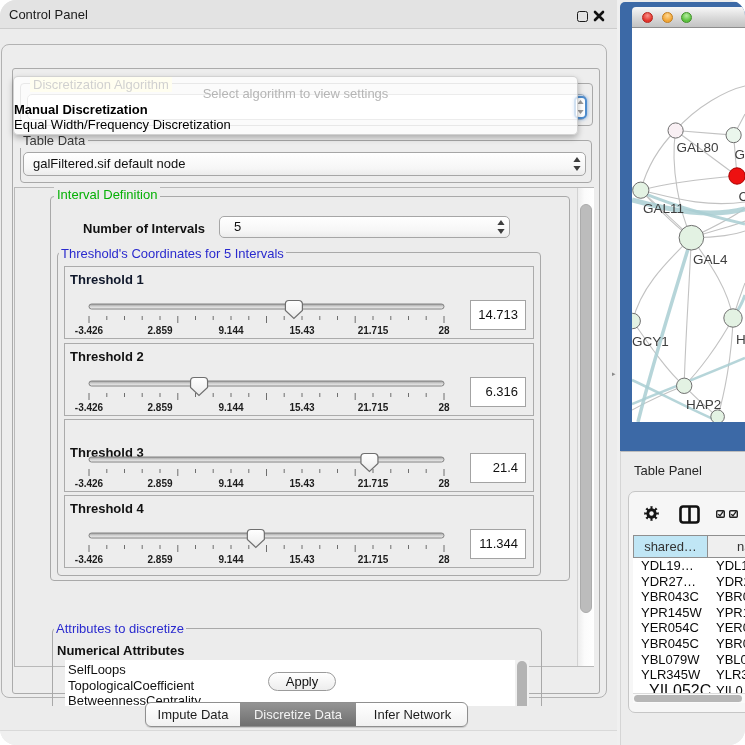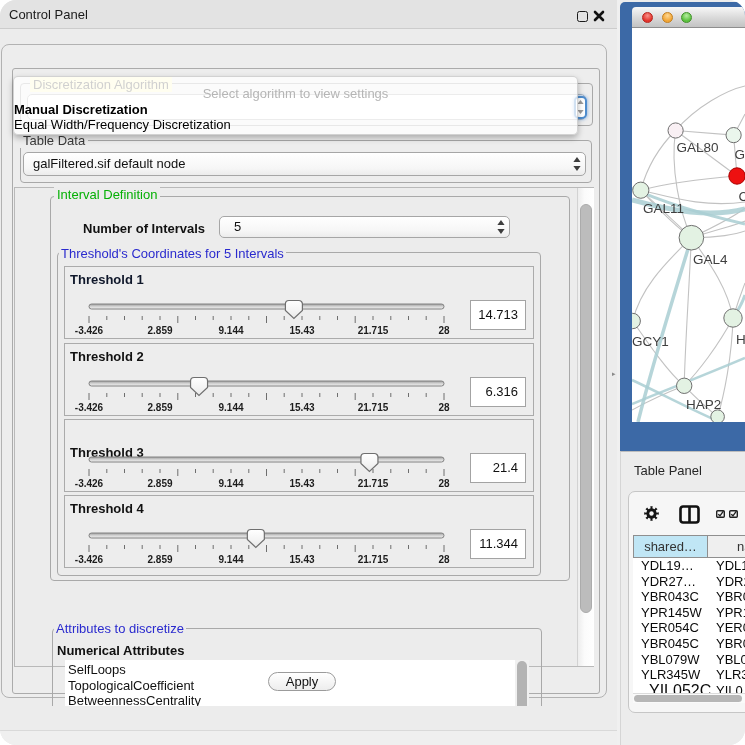--- a/index.html
+++ b/index.html
@@ -237,20 +237,25 @@
 <div style="position:absolute;left:40px;top:394px;background:#ececec;padding:0 2px;font-size:13px;color:#2a2ace;">Attributes to discretize</div>
 <div style="position:absolute;left:43px;top:416px;font-size:13px;font-weight:bold;color:#111;">Numerical Attributes</div>
 <div style="position:absolute;left:51px;top:433px;width:450px;height:60px;background:#fff;"></div>
 <div style="position:absolute;left:54px;top:435.0px;font-size:13px;color:#111;">SelfLoops</div>
 <div style="position:absolute;left:54px;top:450.6px;font-size:13px;color:#111;">TopologicalCoefficient</div>
 <div style="position:absolute;left:54px;top:466.20000000000005px;font-size:13px;color:#111;">BetweennessCentrality</div>
 <div style="position:absolute;left:501px;top:433px;width:14px;height:60px;background:#f0f0f0;"></div>
 <div style="position:absolute;left:503px;top:434px;width:10px;height:58px;background:#b3b3b3;border-radius:5px;"></div>
 </div>
 <div class="abs" style="left:268px;top:672px;width:68px;height:19px;background:linear-gradient(#ffffff,#ededed);border:1px solid #9b9b9b;border-radius:9.5px;box-sizing:border-box;text-align:center;font-size:13px;color:#111;line-height:17px;">Apply</div>
+<div style="position:absolute;left:145px;top:702px;width:323px;height:25px;border:1px solid #8f8f8f;border-radius:6px;background:linear-gradient(#ffffff,#f1f1f1);box-sizing:border-box;overflow:hidden;display:flex;box-shadow:0 1px 1px rgba(0,0,0,0.15);">
+      <div style="flex:0 0 94px;box-sizing:border-box;color:#1c1c1c;display:flex;align-items:center;justify-content:center;font-size:13px;white-space:nowrap;">Impute Data</div>
+      <div style="flex:0 0 116px;box-sizing:border-box;background:linear-gradient(#949494,#6f6f6f);color:#f3f3f3;display:flex;align-items:center;justify-content:center;font-size:13px;white-space:nowrap;">Discretize Data</div>
+      <div style="flex:0 0 113px;box-sizing:border-box;color:#1c1c1c;display:flex;align-items:center;justify-content:center;font-size:13px;white-space:nowrap;">Infer Network</div>
+    </div>
 <div class="abs" style="left:13px;top:76px;width:565px;height:59px;background:rgba(255,255,255,0.74);border:1px solid rgba(160,160,160,0.45);border-radius:5px;box-sizing:border-box;box-shadow:0 3px 6px rgba(0,0,0,0.28);"></div>
 <div class="abs" style="left:13px;top:86px;width:565px;height:13px;font-size:13px;color:#b5b5b5;text-align:center;">Select algorithm to view settings</div>
 <div class="abs" style="left:14px;top:102px;font-size:13px;font-weight:bold;color:#000;">Manual Discretization</div>
 <div class="abs" style="left:14px;top:117px;font-size:13px;color:#000;">Equal Width/Frequency Discretization</div>
 <div class="abs" style="left:0;top:730px;width:617px;height:1px;background:#d9d9d9;"></div>
 <div class="abs" style="left:0;top:731px;width:617px;height:14px;background:#efefef;"></div>
 <div class="abs" style="left:617px;top:0;width:3px;height:745px;background:#f0f0f0;"></div>
 <div class="abs" style="left:612px;top:370px;width:5px;height:7px;color:#8a8a8a;font-size:7px;line-height:7px;">▸</div>
 <div class="abs" style="left:620px;top:2px;width:125px;height:449px;background:#3c69a6;border-radius:5px 0 0 0;"></div>
 <div class="abs" style="left:632px;top:7px;width:113px;height:21px;background:linear-gradient(#f7f7f7,#d6d6d6 60%,#c3c3c3);border-bottom:1px solid #8e8e8e;box-sizing:border-box;border-radius:4px 0 0 0;"></div>

